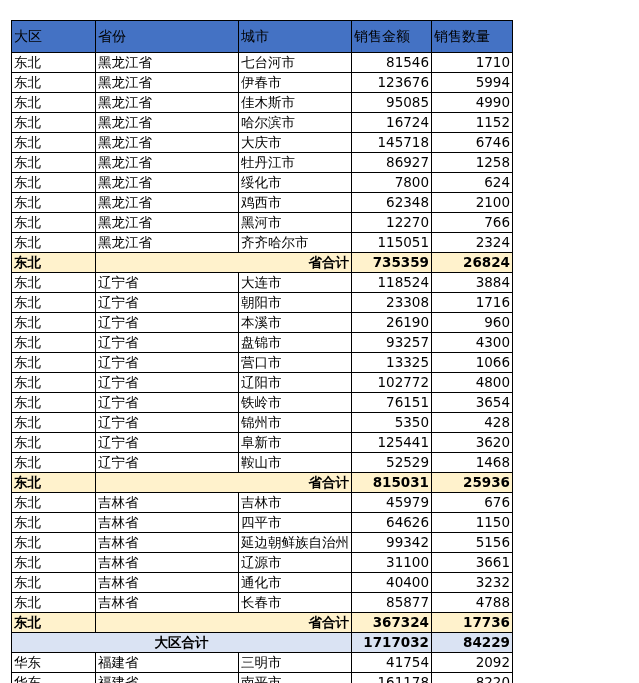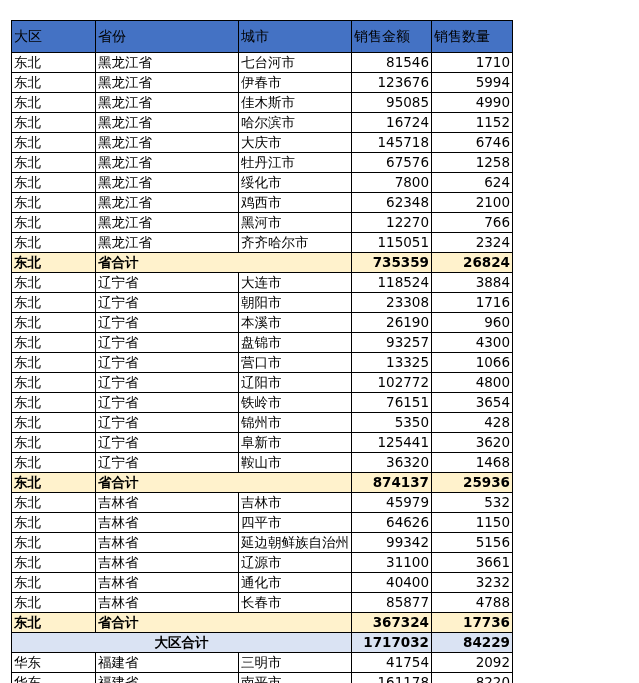--- a/index.html
+++ b/index.html
@@ -8,21 +8,21 @@
   .sheet { position:absolute; left:11px; top:20px; }
   table { border-collapse:collapse; table-layout:fixed; font-size:13.5px; color:#000; }
   col.c1 { width:84px; } col.c2 { width:143px; } col.c3 { width:80px; }
   col.c4 { width:80px; } col.c5 { width:81px; }
   td, th { border:1px solid #000; height:19px; padding:0 2px; line-height:19px;
            white-space:nowrap; overflow:hidden; text-overflow:clip; }
   thead th { background:#4472c4; color:#000; font-weight:normal; text-align:left;
              height:31px; line-height:31px; font-size:14px; }
   td.num { text-align:right; }
   tr.sub td { background:#fff2cc; font-weight:bold; }
-  tr.sub td.label { text-align:left; }
+  tr.sub td.label { text-align:right; }
   tr.total td { background:#dae3f3; font-weight:bold; }
   tr.total td.label { text-align:center; }
   tr.partial td { height:3px; line-height:3px; border-bottom:none; }
 </style>
 </head>
 <body>
 
 <div class="sheet">
   <table>
     <colgroup>
@@ -74,21 +74,21 @@
           <td>东北</td>
           <td>黑龙江省</td>
           <td>大庆市</td>
           <td class="num">145718</td>
           <td class="num">6746</td>
         </tr>
         <tr>
           <td>东北</td>
           <td>黑龙江省</td>
           <td>牡丹江市</td>
-          <td class="num">67576</td>
+          <td class="num">86927</td>
           <td class="num">1258</td>
         </tr>
         <tr>
           <td>东北</td>
           <td>黑龙江省</td>
           <td>绥化市</td>
           <td class="num">7800</td>
           <td class="num">624</td>
         </tr>
         <tr>
@@ -178,35 +178,35 @@
           <td>东北</td>
           <td>辽宁省</td>
           <td>阜新市</td>
           <td class="num">125441</td>
           <td class="num">3620</td>
         </tr>
         <tr>
           <td>东北</td>
           <td>辽宁省</td>
           <td>鞍山市</td>
-          <td class="num">36320</td>
+          <td class="num">52529</td>
           <td class="num">1468</td>
         </tr>
         <tr class="sub">
           <td>东北</td>
           <td class="label" colspan="2">省合计</td>
-          <td class="num">874137</td>
+          <td class="num">815031</td>
           <td class="num">25936</td>
         </tr>
         <tr>
           <td>东北</td>
           <td>吉林省</td>
           <td>吉林市</td>
           <td class="num">45979</td>
-          <td class="num">532</td>
+          <td class="num">676</td>
         </tr>
         <tr>
           <td>东北</td>
           <td>吉林省</td>
           <td>四平市</td>
           <td class="num">64626</td>
           <td class="num">1150</td>
         </tr>
         <tr>
           <td>东北</td>

